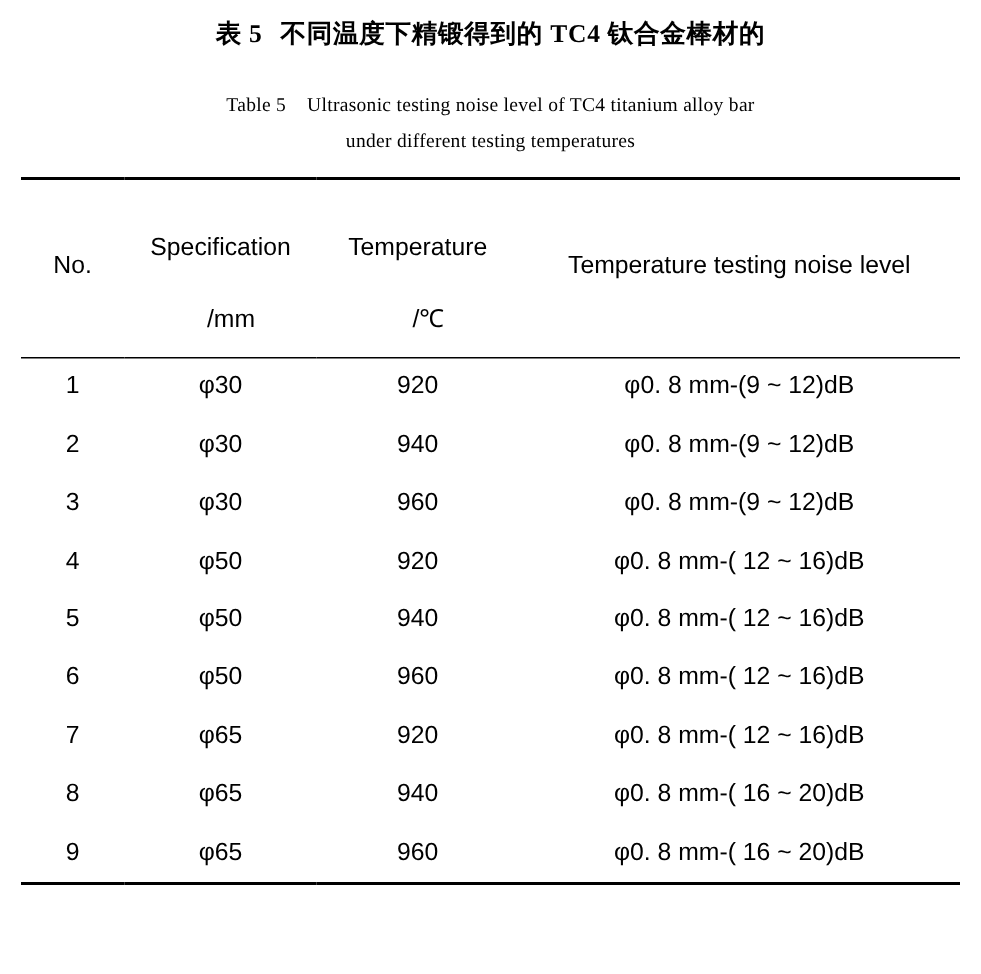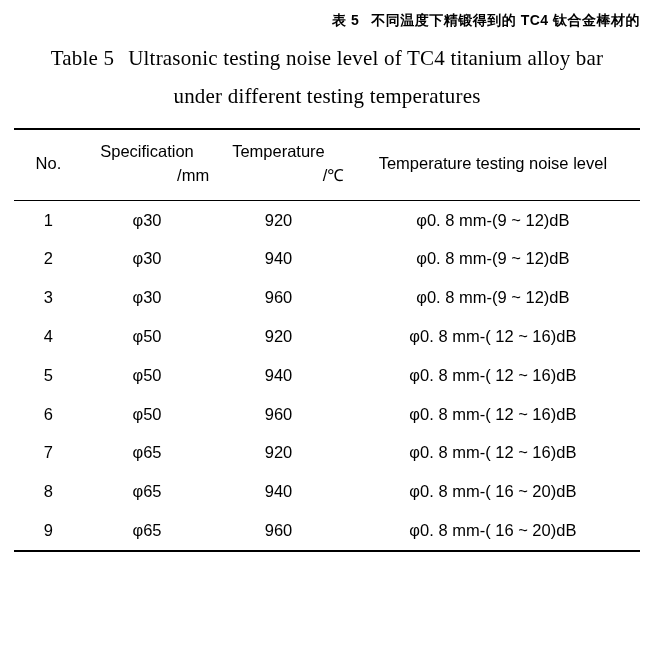--- a/index.html
+++ b/index.html
@@ -15,43 +15,43 @@
     overflow: hidden;
   }
   .page {
     width: 654px;
     height: 649px;
     position: relative;
     box-sizing: border-box;
     padding: 8px 14px 0 14px;
   }
   .caption-cn {
-    text-align: right;
-    font-family: Liberation Sans, sans-serif;
-    font-size: 14px;
+    text-align: center;
+    font-family: Liberation Serif, serif;
+    font-size: 17px;
     font-weight: bold;
     line-height: 1.75;
     letter-spacing: 0.5px;
   }
   .caption-cn .line1 {
     display: block;
   }
   .caption-cn .line2 {
     display: block;
     padding-left: 14px;
   }
   .caption-cn .lbl {
     margin-right: 12px;
   }
   .caption-en {
     text-align: center;
     font-family: "Liberation Serif", serif;
-    font-size: 21px;
+    font-size: 13px;
     line-height: 1.85;
-    margin-top: 6px;
+    margin-top: 20px;
     letter-spacing: 0.2px;
   }
   .caption-en .line1 { display: block; }
   .caption-en .line2 { display: block; }
   .caption-en .lbl { margin-right: 14px; }
 
   table.data {
     width: 100%;
     border-collapse: collapse;
     margin-top: 12px;
@@ -78,23 +78,23 @@
     font-size: 16.5px;
     text-align: center;
     padding: 9.5px 2px;
     line-height: 1.2;
   }
   .col-no    { width: 11%; }
   .col-spec  { width: 20.5%; }
   .col-temp  { width: 21.5%; }
   .col-noise { width: 47%; }
 
-  .hdr-two-line span { display: block; }
+  .hdr-two-line span { display: block; margin-top: 24px; }
   .hdr-sub { text-align: center; }
-  .hdr-sub-left { padding-left: 14px; text-align: right; }
+  .hdr-sub-left { padding-left: 14px; }
   .nowrap { white-space: nowrap; }
 </style>
 </head>
 <body>
 
 <div class="page">
 
   <div class="caption-cn">
     <span class="line1"><span class="lbl">表 5</span><span>不同温度下精锻得到的 TC4 钛合金棒材的</span></span>
   </div>

